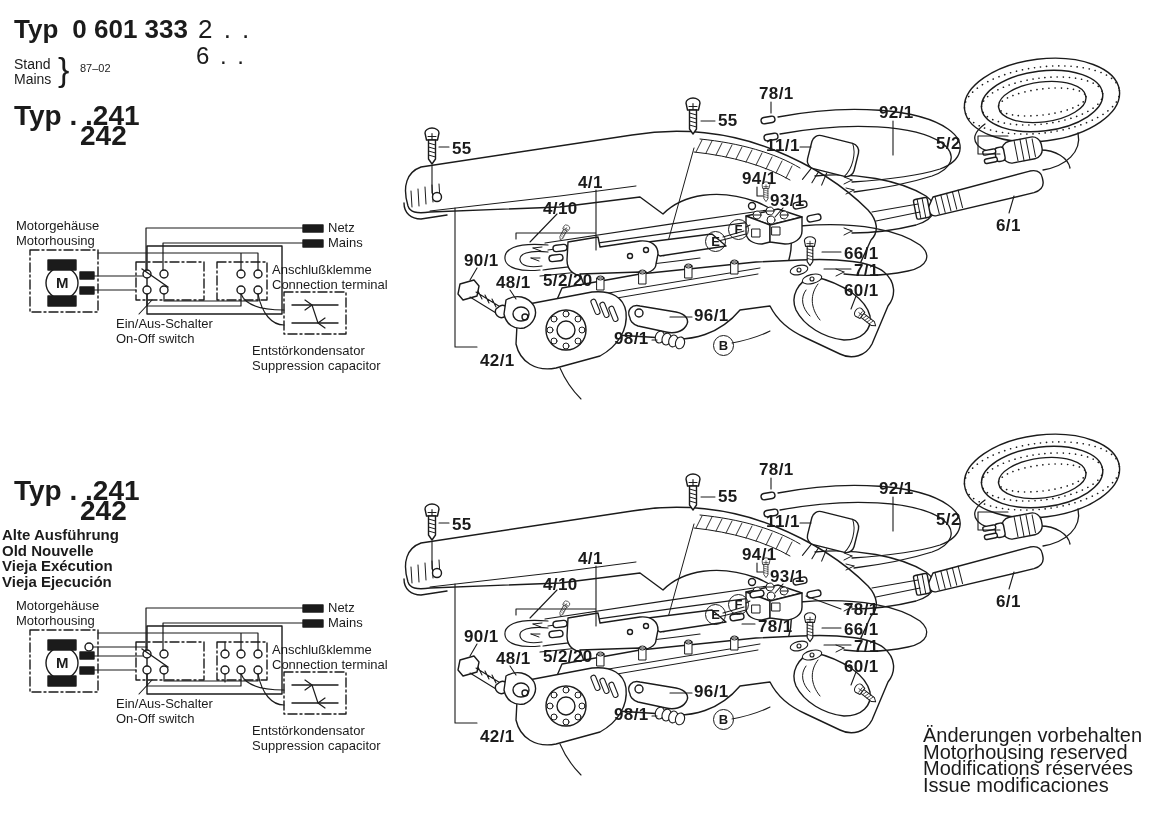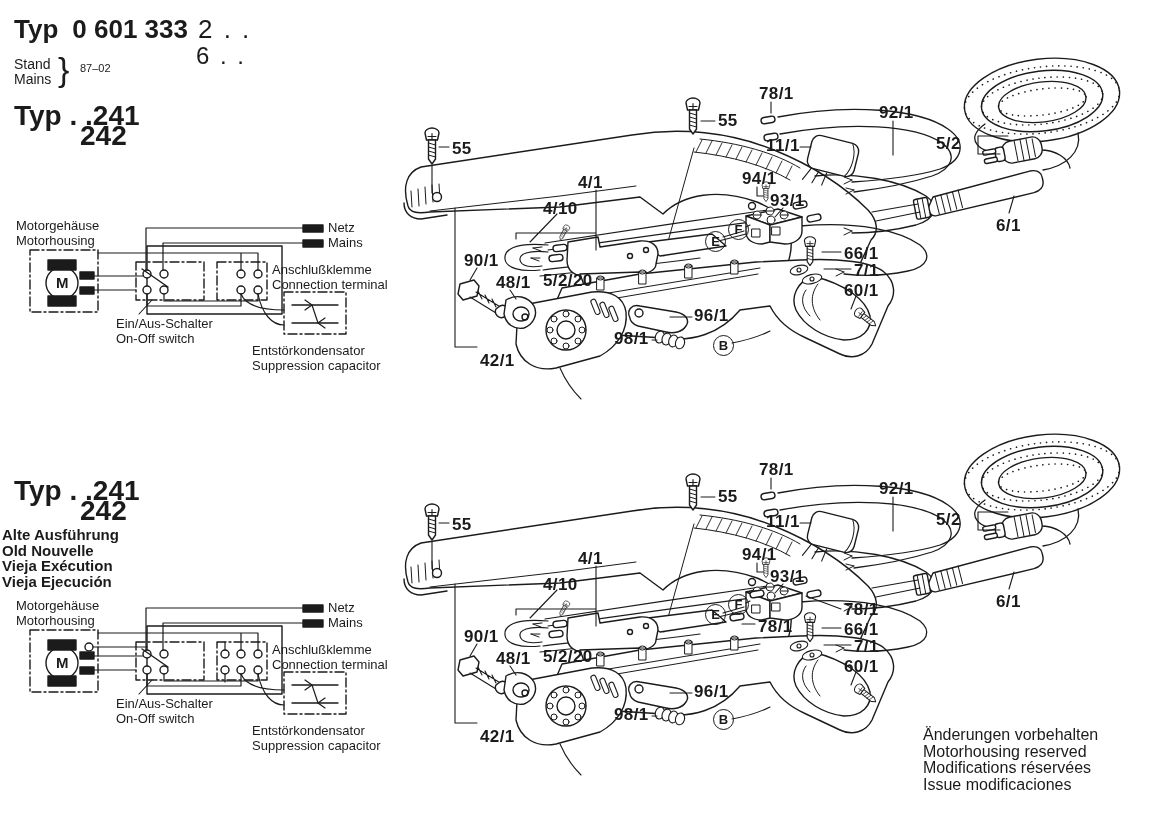--- a/index.html
+++ b/index.html
@@ -24,21 +24,21 @@
   .exec-new{left:14px;top:148px;}
   .exec-old{left:2px;top:527px;}
   
   .clab{font-size:13px;line-height:15px;}
   .m-sym{font-size:15px;font-weight:700;}
   
   .plabel{position:absolute;font-size:17px;font-weight:700;letter-spacing:0.4px;white-space:nowrap;color:#1b1b1b;}
   .plabel.circled{width:19px;height:19px;border:1.7px solid #1b1b1b;border-radius:50%;
       font-size:13px;display:flex;align-items:center;justify-content:center;letter-spacing:0;}
   
-  .footer{left:923px;top:727px;font-size:16px;line-height:16.5px;}
+  .footer{left:923px;top:727px;font-size:20px;line-height:16.5px;}
 </style>
 </head>
 <body>
 
 <div class="page">
 
 <svg class="art" width="1169" height="826" viewBox="0 0 1169 826" fill="none" stroke="#1b1b1b" stroke-width="1.4" stroke-linecap="round" stroke-linejoin="round">
 <defs>
 
   <g id="screwV">

